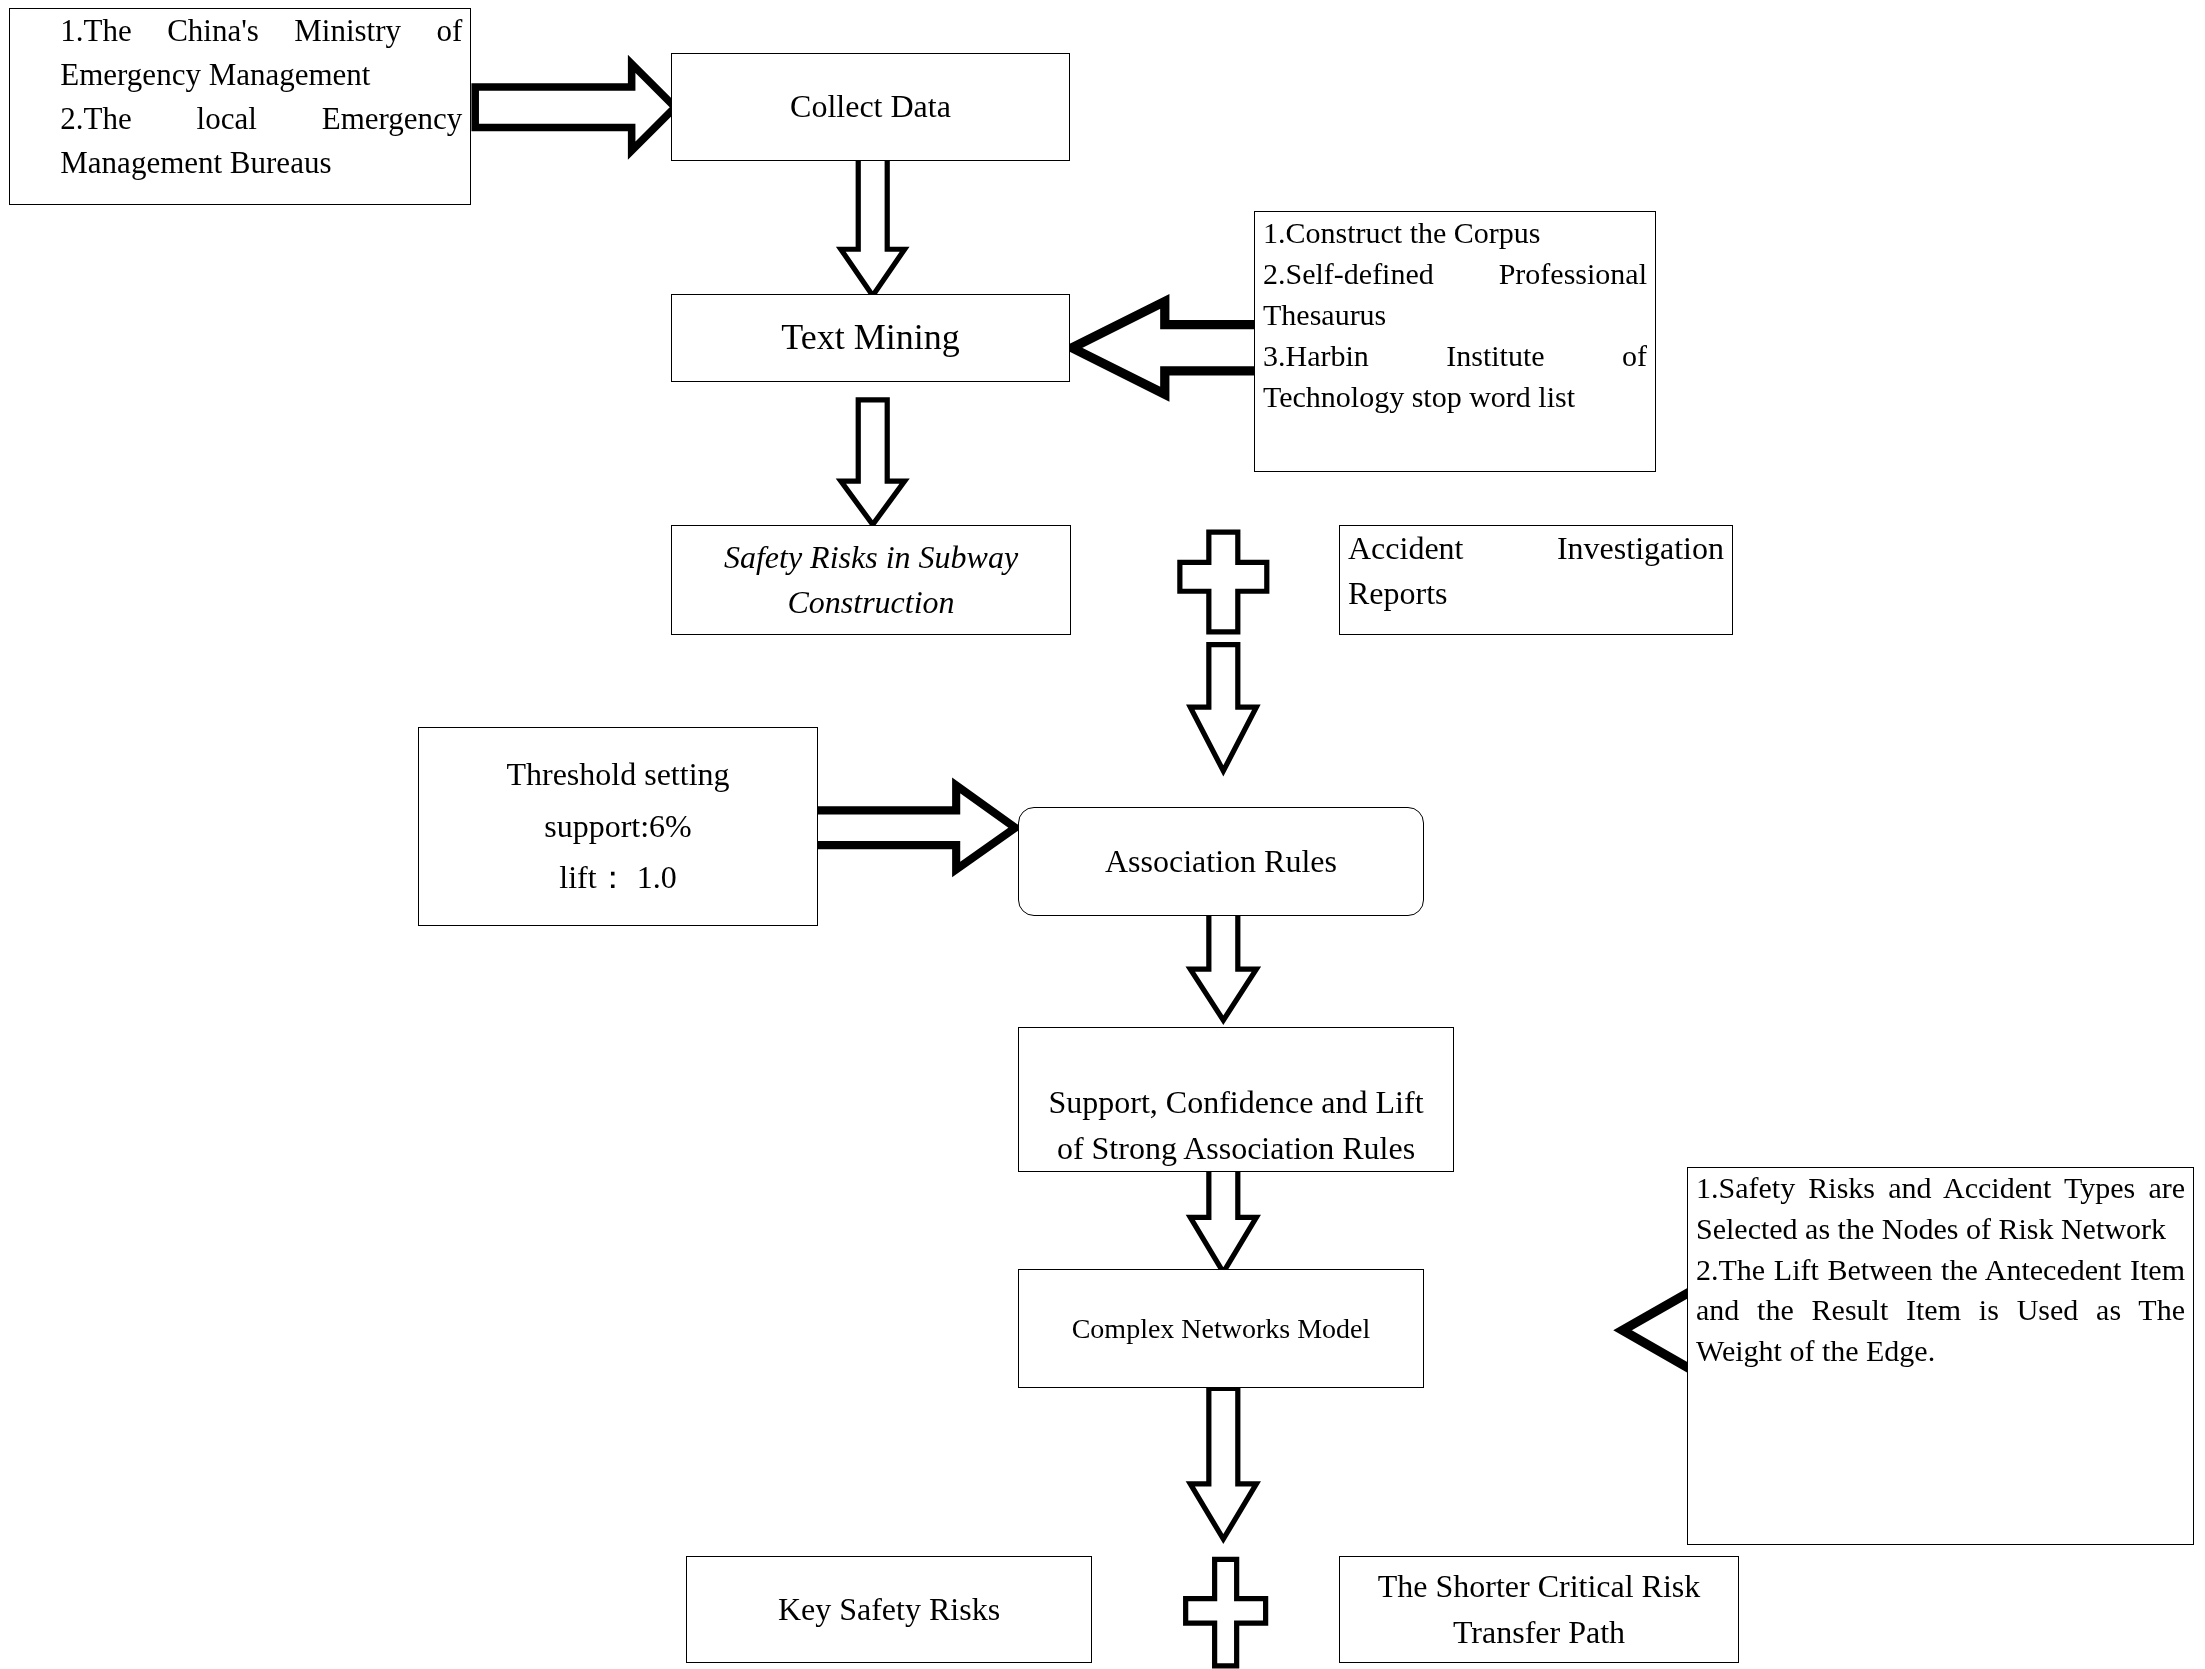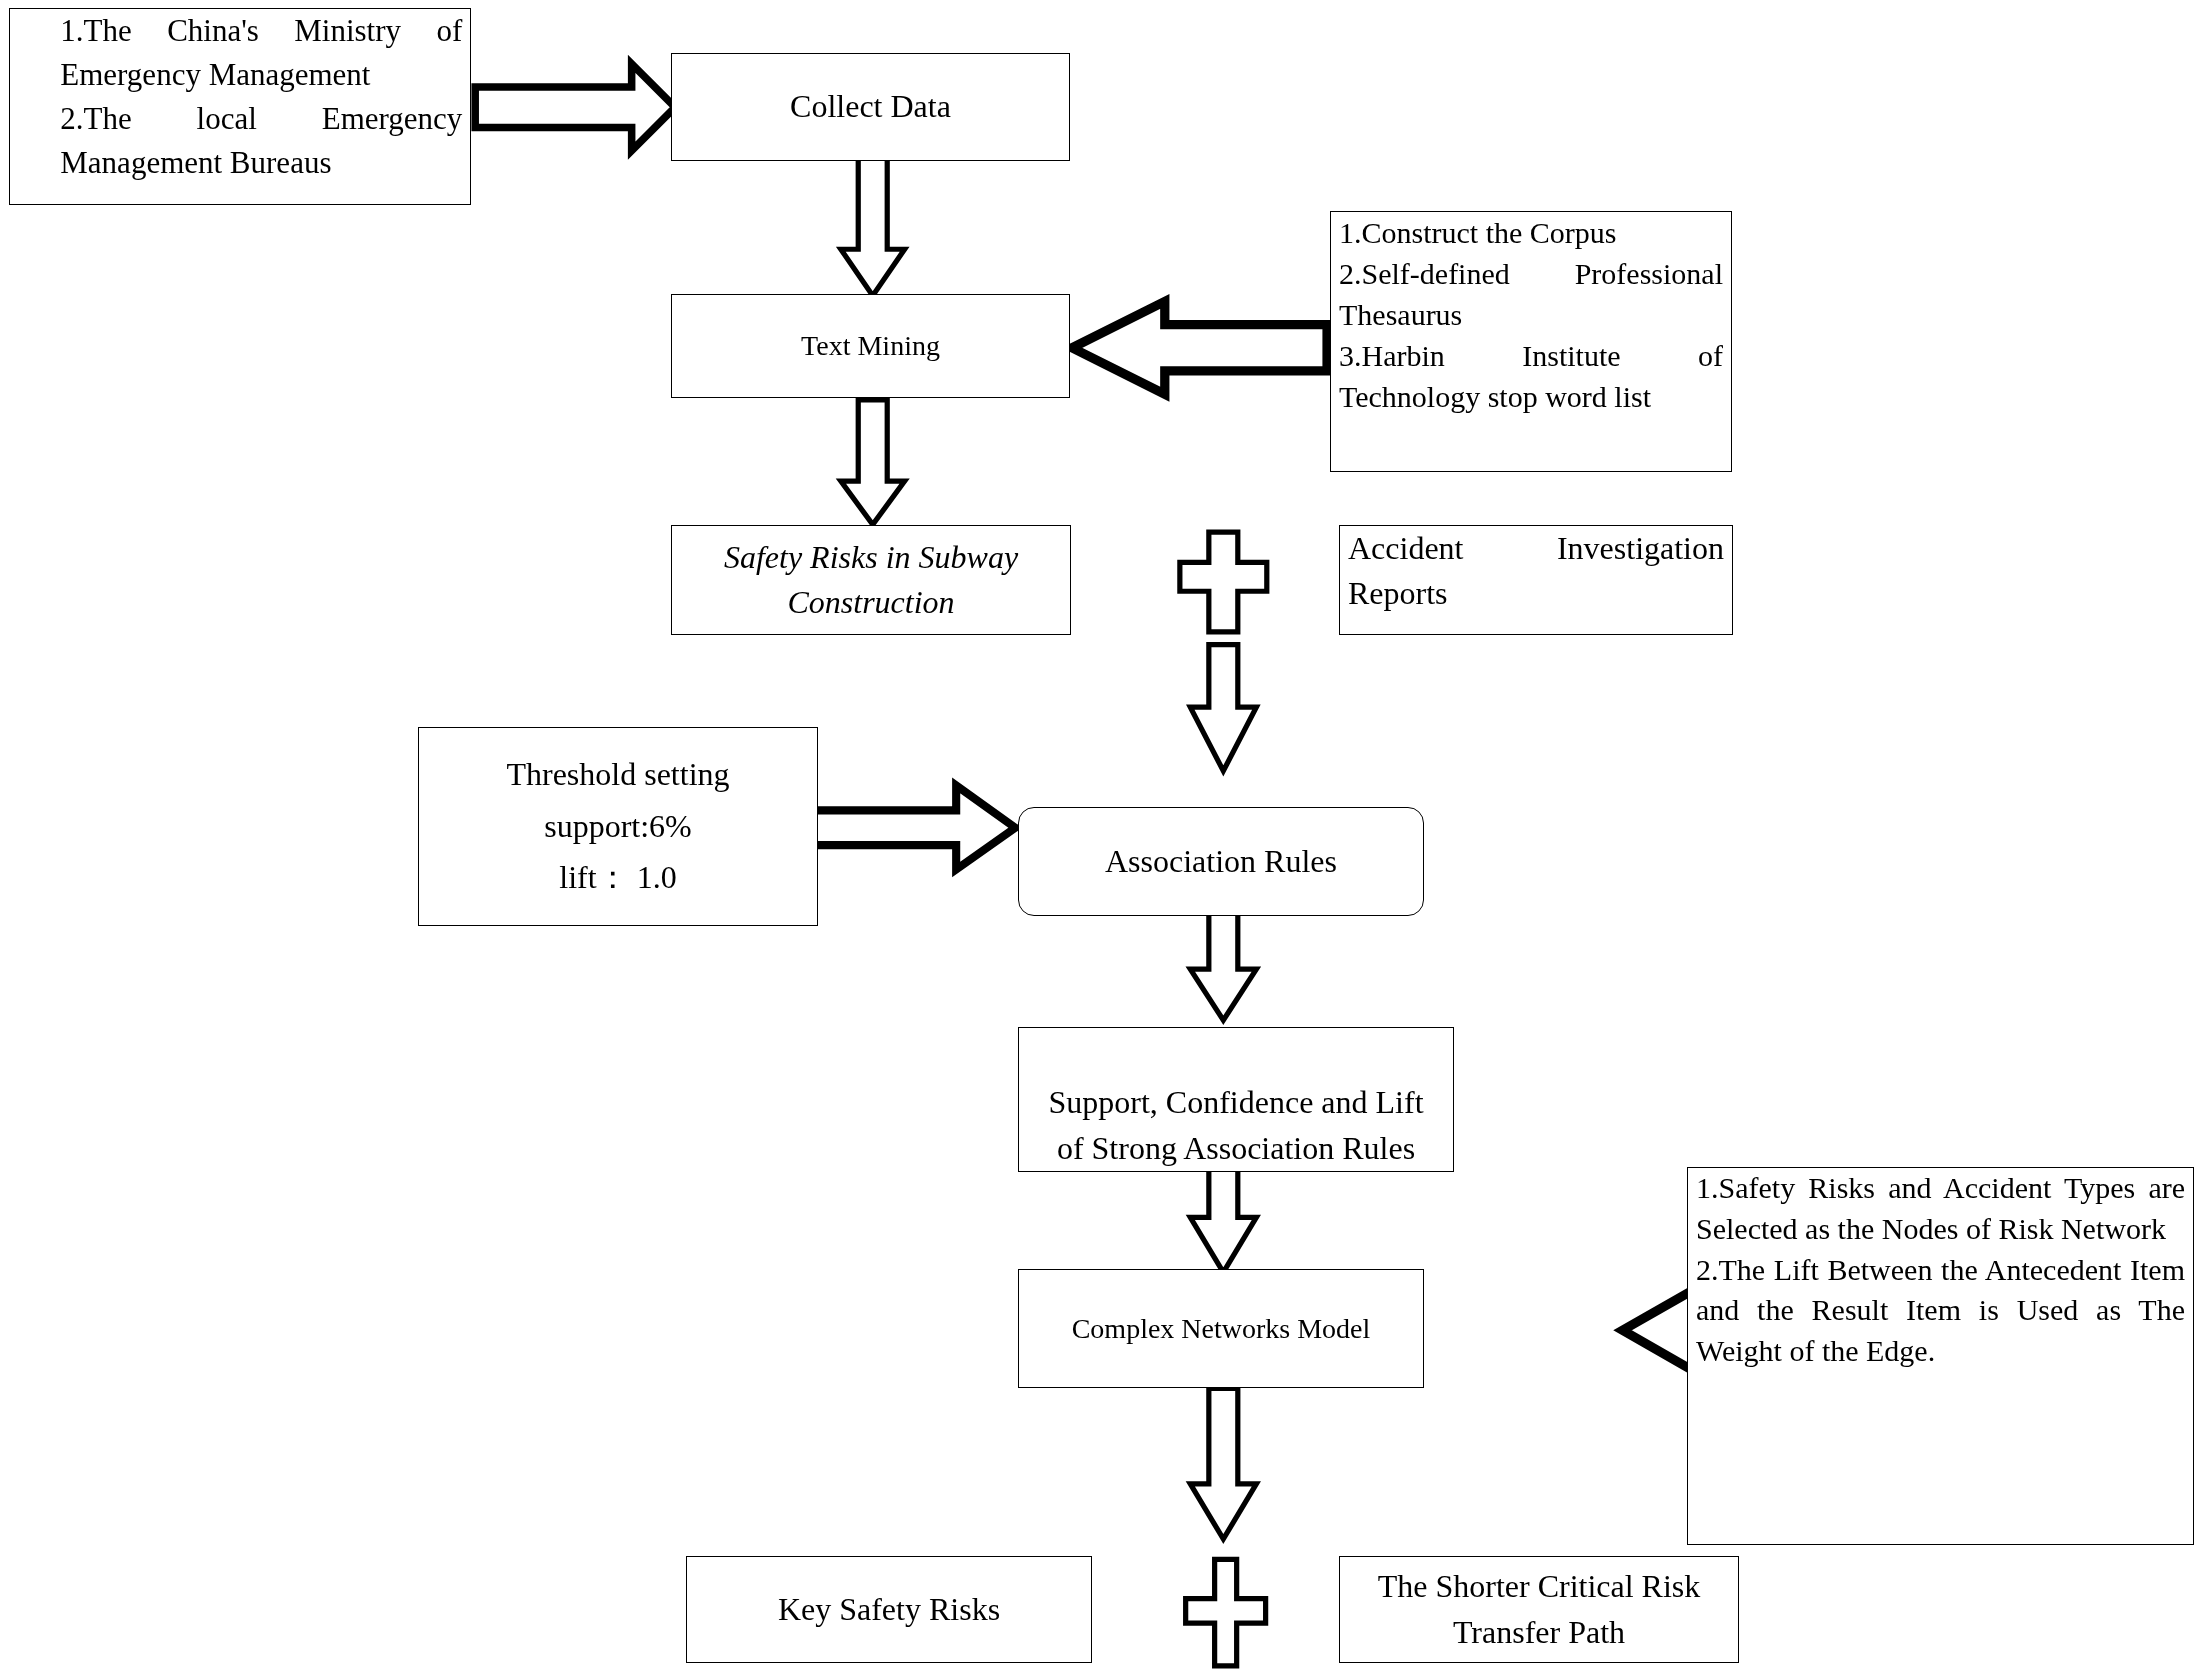--- a/index.html
+++ b/index.html
@@ -115,25 +115,25 @@
 
   <div class="node note" style="left:9.3px; top:8px; width:462px; height:197px; font-size:31px;padding-left:42px;">
     <span class="txt">1.The China's Ministry of Emergency Management
 2.The local Emergency Management Bureaus</span>
   </div>
 
   <div class="node" style="left:671px; top:53px; width:399px; height:108px; font-size:32px;">
     <span class="txt">Collect Data</span>
   </div>
 
-  <div class="node" style="left:671px; top:294px; width:399px; height:104px; font-size:28px;">
+  <div class="node" style="left:671px; top:294px; width:399px; height:88px; font-size:36px;">
     <span class="txt">Text Mining</span>
   </div>
 
-  <div class="node note" style="left:1330px; top:211px; width:402px; height:261px; font-size:30px; line-height:1.37;">
+  <div class="node note" style="left:1254px; top:211px; width:402px; height:261px; font-size:30px; line-height:1.37;">
     <span class="txt">1.Construct the Corpus
 2.Self-defined Professional Thesaurus
 3.Harbin Institute of Technology stop word list</span>
   </div>
 
   <div class="node" style="left:671px; top:525px; width:400px; height:110px; font-size:32px;font-style:italic;">
     <span class="txt">Safety Risks in Subway Construction</span>
   </div>
 
   <div class="node note" style="left:1339px; top:525px; width:394px; height:110px; font-size:32px;">

